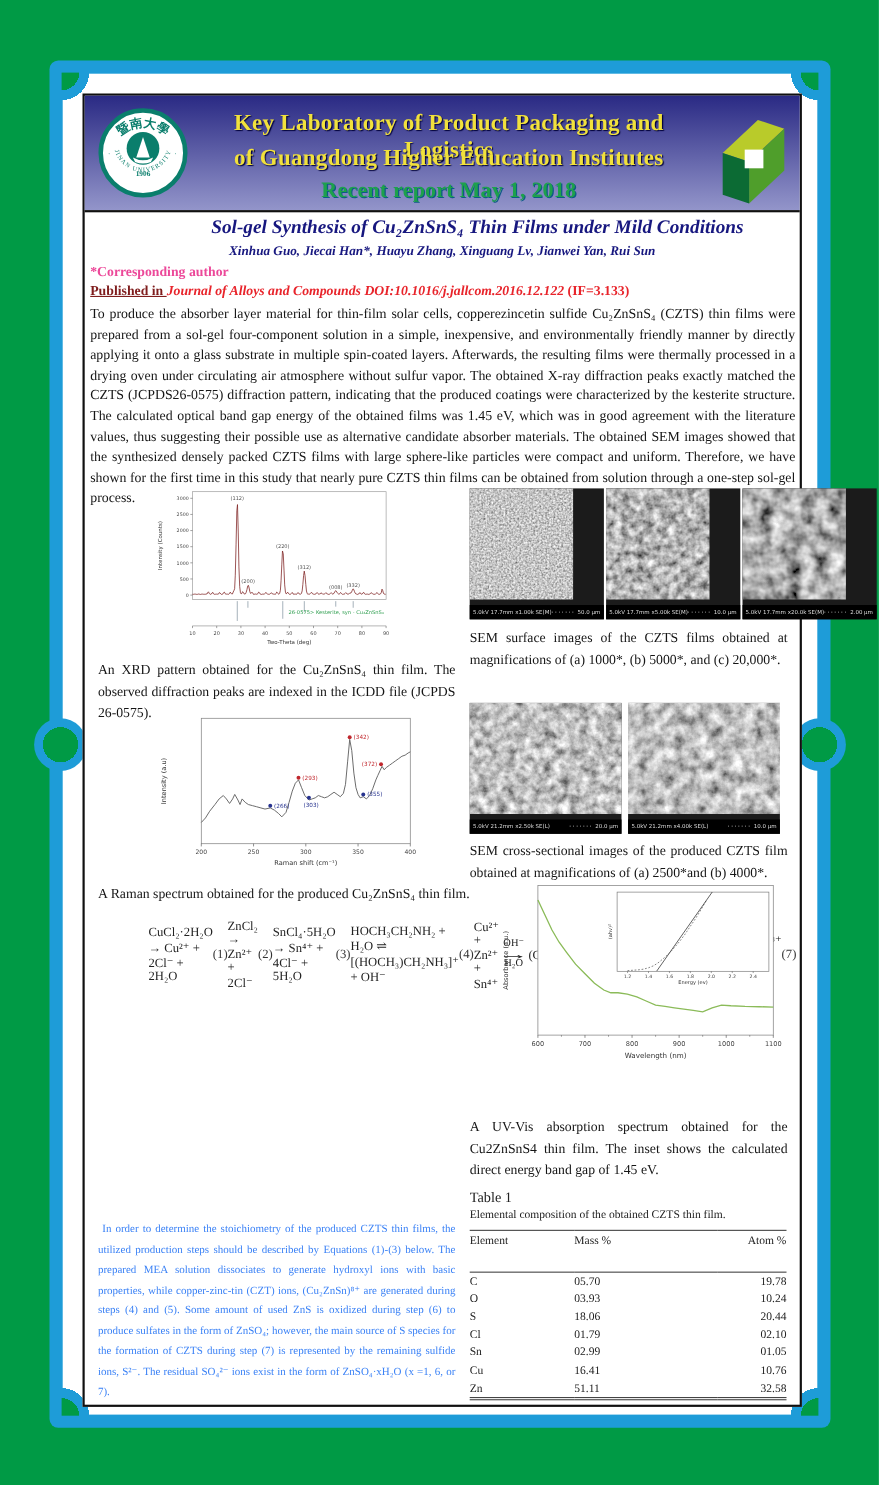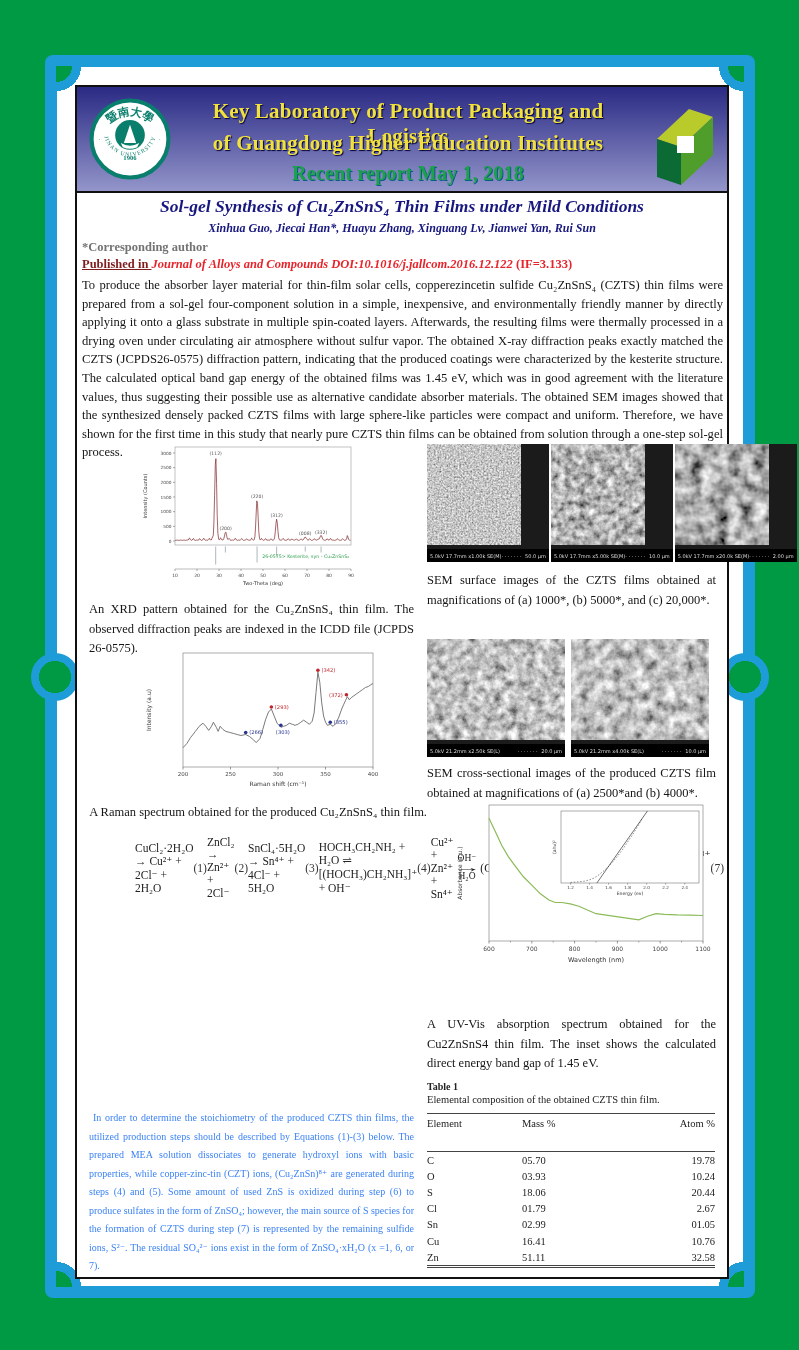--- a/index.html
+++ b/index.html
@@ -25,24 +25,24 @@
   .seal{position:absolute;left:12px;top:11px;width:82px;height:82px;}
   .h-line{position:absolute;left:96px;width:470px;text-align:center;font-weight:bold;
           color:#F1E13C;font-size:21px;letter-spacing:.2px;text-shadow:1px 1px 1px #00003a;}
   .h-line.l1{top:12px;}
   .h-line.l2{top:44px;}
   .h-line.l3{top:75px;font-size:20px;color:#1DA14C;text-shadow:1px 1px 0 #0e5a86;}
   .cube{position:absolute;right:6px;top:16px;width:70px;height:86px;}
 
   
   .paper-title{position:absolute;left:0;top:109px;width:650px;text-align:center;
-        color:#17177F;font-size:17.5px;font-weight:bold;font-style:italic;}
+        color:#17177F;font-size:17.5px;font-weight:bold;font-style:italic;padding-left:32px;}
   .authors{position:absolute;left:0;top:134px;width:650px;text-align:center;
         color:#17177F;font-size:12px;font-weight:bold;font-style:italic;}
-  .corr{position:absolute;left:5px;top:153px;color:#737373;font-size:12.5px;font-weight:bold;}
+  .corr{position:absolute;left:5px;top:153px;color:#ec4899;font-size:12.5px;font-weight:bold;}
   .pub{position:absolute;left:5px;top:170px;font-size:12.5px;font-weight:bold;}
   .pub .pfx{color:#7f1d1d;text-decoration:underline;}
   .pub .jr{color:#E8242B;font-style:italic;}
   .pub .doi{color:#E8242B;font-style:italic;}
   .pub .iff{color:#E8242B;}
   .abstract{position:absolute;left:5px;top:189px;width:641px;font-size:12.6px;line-height:18.6px;
         text-align:justify;color:#151515;}
 
   .cap{position:absolute;font-size:12.5px;line-height:19.5px;text-align:justify;color:#151515;}
   .chart{position:absolute;}
@@ -59,21 +59,21 @@
   .eq-row{display:flex;justify-content:space-between;align-items:center;
         font-size:11.5px;color:#222;min-height:24px;margin-bottom:12px;}
   .eq-row .eq-num{color:#333;}
   .frac{display:inline-flex;flex-direction:column;align-items:center;line-height:1.05;
         font-size:9.5px;margin:0 4px;vertical-align:middle;}
   .frac .fa{font-size:13px;line-height:.55;transform:scaleX(2.2);}
 
   
   .tbl{position:absolute;left:350px;top:994px;width:288px;color:#222;
        font-family:"Liberation Serif","DejaVu Serif",serif;}
-  .tbl .tlabel{font-size:10px;font-weight:bold;}
+  .tbl .tlabel{font-size:13px;font-weight:normal;}
   .tbl .tcap{font-size:10.5px;margin-top:2px;}
   table.elem{width:100%;border-collapse:collapse;margin-top:8px;font-size:10.5px;}
   table.elem thead tr{border-top:1.6px solid #444;border-bottom:1.2px solid #444;}
   table.elem th{font-weight:normal;text-align:left;padding:4px 0 22px;margin-left:32px;}
   table.elem td{padding:2.6px 0;}
   table.elem th:nth-child(3),table.elem td:nth-child(3){text-align:right;}
   table.elem th:nth-child(2),table.elem td:nth-child(2){width:45%;}
   table.elem th:nth-child(1),table.elem td:nth-child(1){width:33%;}
   table.elem tbody{border-bottom:3px double #444;}
 
@@ -450,21 +450,21 @@
                 <td>10.24</td>
               </tr>
               <tr>
                 <td>S</td>
                 <td>18.06</td>
                 <td>20.44</td>
               </tr>
               <tr>
                 <td>Cl</td>
                 <td>01.79</td>
-                <td>2.67</td>
+                <td>02.10</td>
               </tr>
               <tr>
                 <td>Sn</td>
                 <td>02.99</td>
                 <td>01.05</td>
               </tr>
               <tr>
                 <td>Cu</td>
                 <td>16.41</td>
                 <td>10.76</td>

